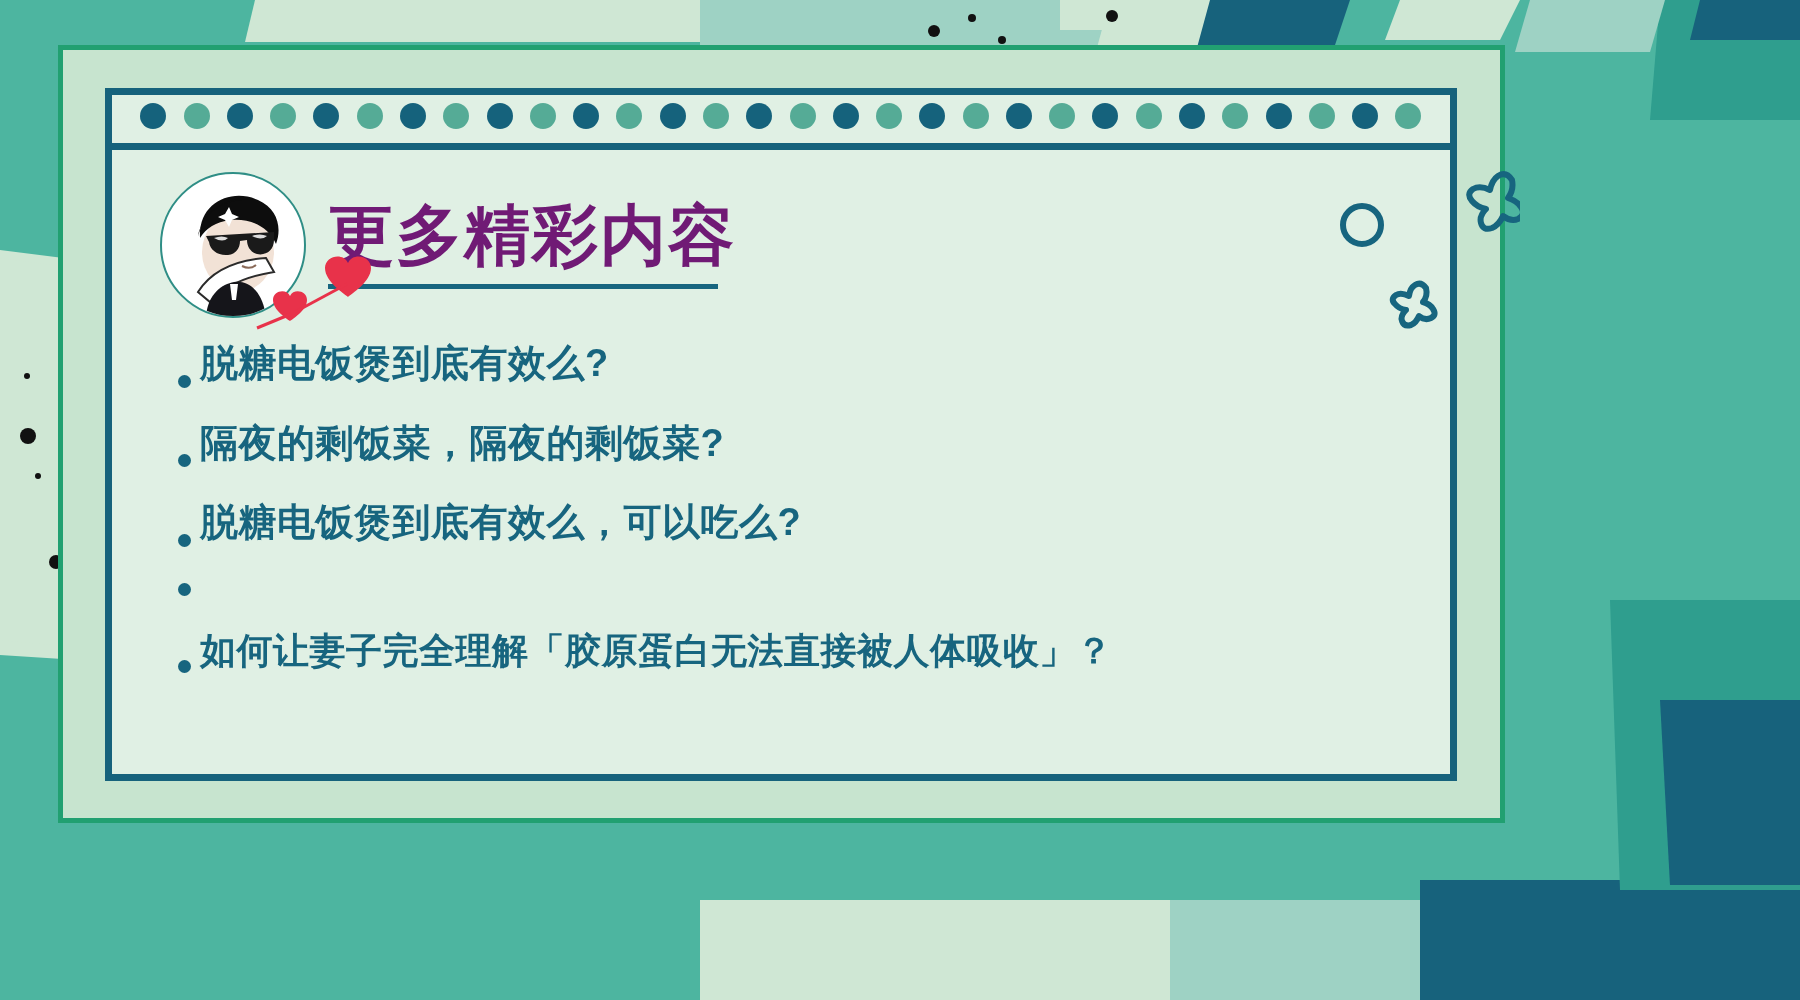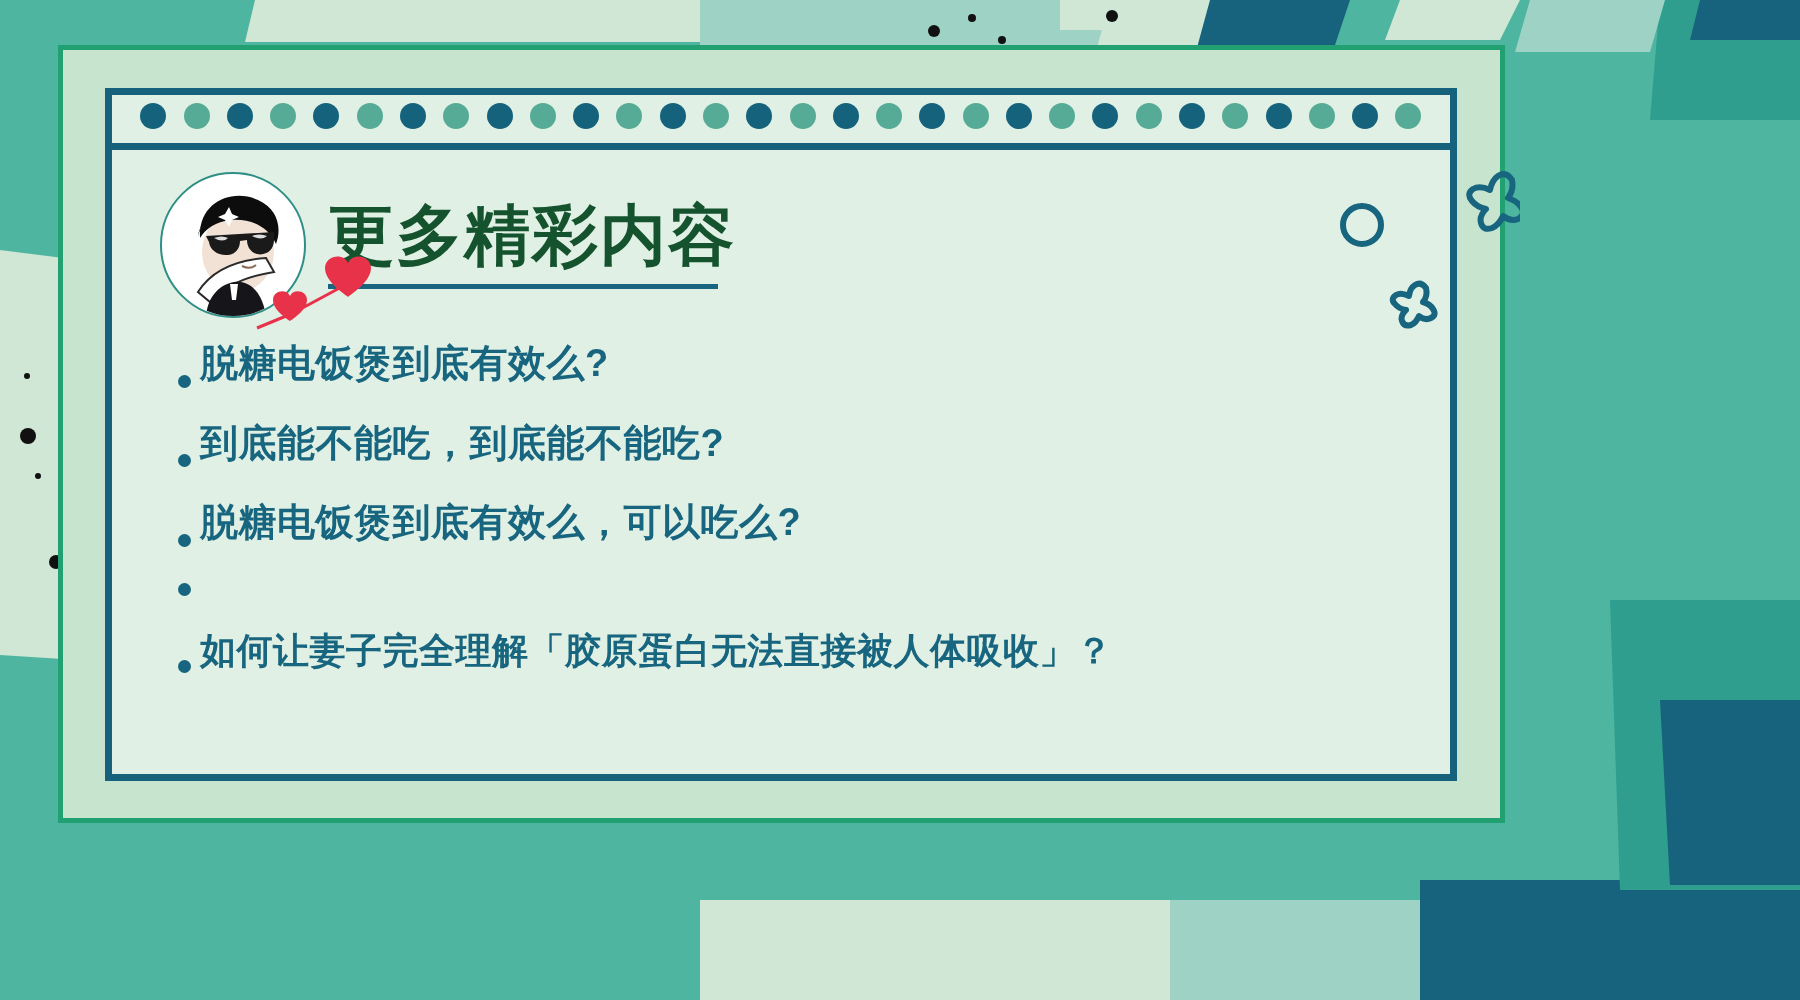--- a/index.html
+++ b/index.html
@@ -44,21 +44,21 @@
   }
   .avatar{
     position:relative;width:142px;height:142px;border-radius:50%;
     background:#ffffff;border:2px solid #2f8e86;
     overflow:hidden;flex:0 0 auto;
   }
   .avatar svg{position:absolute;left:0;top:0;}
 
   .title-block{margin-left:22px;position:relative;}
   .title-text{
-    font-size:66px;font-weight:bold;color:#14532d;
+    font-size:66px;font-weight:bold;color:#701a75;
     letter-spacing:2px;line-height:1.05;
     white-space:nowrap;
   }
   .title-rule{
     margin-top:14px;height:5px;background:#17657f;width:390px;
   }
 
   
   .bullet-list{
     position:absolute;left:178px;top:340px;width:1230px;
@@ -207,21 +207,21 @@
     <path d="M96 128 q-5 -7 -11 -3 q-5 3 -6 11 q-8 -4 -13 -1 q-6 4 -1 9 q4 5 11 6 q-6 6 -4 11 q2 6 9 4 q5 -2 8 -9 q6 5 12 2 q6 -3 2 -9 q-3 -5 -10 -7 q5 -6 3 -14 z" fill="none" stroke="#17657f" stroke-width="6" stroke-linejoin="round"></path>
   </svg>
 
   <div class="bullet-list">
     <div class="bullet-item item-1">
       <span class="bullet-dot"></span>
       <span class="bullet-text">脱糖电饭煲到底有效么?</span>
     </div>
     <div class="bullet-item item-2">
       <span class="bullet-dot"></span>
-      <span class="bullet-text">到底能不能吃，到底能不能吃?</span>
+      <span class="bullet-text">隔夜的剩饭菜，隔夜的剩饭菜?</span>
     </div>
     <div class="bullet-item item-3">
       <span class="bullet-dot"></span>
       <span class="bullet-text">脱糖电饭煲到底有效么，可以吃么?</span>
     </div>
     <div class="bullet-item item-4">
       <span class="bullet-dot"></span>
     </div>
     <div class="bullet-item item-5">
       <span class="bullet-dot"></span>

